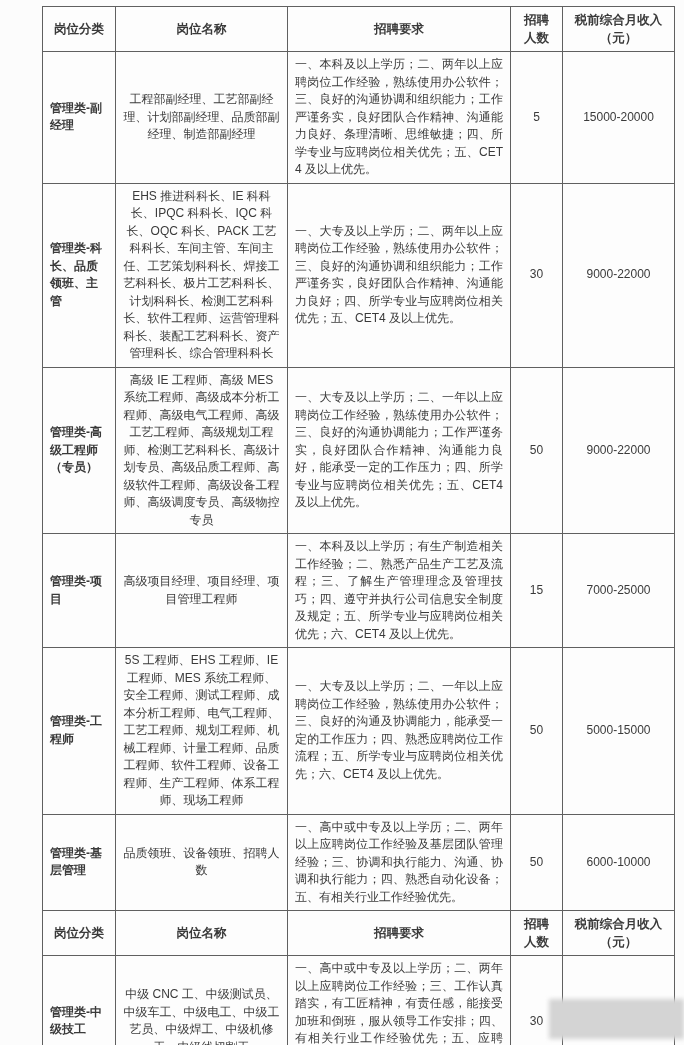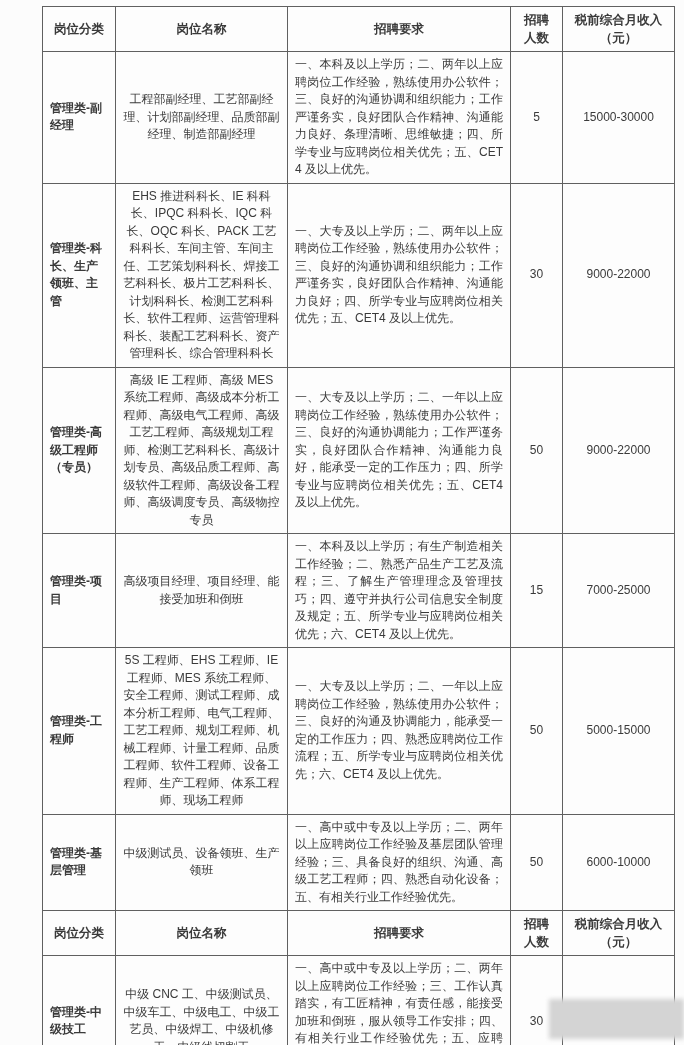--- a/index.html
+++ b/index.html
@@ -66,59 +66,59 @@
     <th>招聘要求</th>
     <th>招聘人数</th>
     <th>税前综合月收入（元）</th>
   </tr>
 
   <tr style="height:110px;">
     <td class="cat">管理类-副经理</td>
     <td class="pos">工程部副经理、工艺部副经理、计划部副经理、品质部副经理、制造部副经理</td>
     <td class="req">一、本科及以上学历；二、两年以上应聘岗位工作经验，熟练使用办公软件；三、良好的沟通协调和组织能力；工作严谨务实，良好团队合作精神、沟通能力良好、条理清晰、思维敏捷；四、所学专业与应聘岗位相关优先；五、CET4 及以上优先。</td>
     <td class="num">5</td>
-    <td class="sal">15000-30000</td>
+    <td class="sal">15000-20000</td>
   </tr>
 
   <tr style="height:158px;">
-    <td class="cat">管理类-科长、生产领班、主管</td>
+    <td class="cat">管理类-科长、品质领班、主管</td>
     <td class="pos">EHS 推进科科长、IE 科科长、IPQC 科科长、IQC 科长、OQC 科长、PACK 工艺科科长、车间主管、车间主任、工艺策划科科长、焊接工艺科科长、极片工艺科科长、计划科科长、检测工艺科科长、软件工程师、运营管理科科长、装配工艺科科长、资产管理科长、综合管理科科长</td>
     <td class="req">一、大专及以上学历；二、两年以上应聘岗位工作经验，熟练使用办公软件；三、良好的沟通协调和组织能力；工作严谨务实，良好团队合作精神、沟通能力良好；四、所学专业与应聘岗位相关优先；五、CET4 及以上优先。</td>
     <td class="num">30</td>
     <td class="sal">9000-22000</td>
   </tr>
 
   <tr style="height:122px;">
     <td class="cat">管理类-高级工程师（专员）</td>
     <td class="pos">高级 IE 工程师、高级 MES 系统工程师、高级成本分析工程师、高级电气工程师、高级工艺工程师、高级规划工程师、检测工艺科科长、高级计划专员、高级品质工程师、高级软件工程师、高级设备工程师、高级调度专员、高级物控专员</td>
     <td class="req">一、大专及以上学历；二、一年以上应聘岗位工作经验，熟练使用办公软件；三、良好的沟通协调能力；工作严谨务实，良好团队合作精神、沟通能力良好，能承受一定的工作压力；四、所学专业与应聘岗位相关优先；五、CET4 及以上优先。</td>
     <td class="num">50</td>
     <td class="sal">9000-22000</td>
   </tr>
 
   <tr style="height:92px;">
     <td class="cat">管理类-项目</td>
-    <td class="pos">高级项目经理、项目经理、能接受加班和倒班</td>
+    <td class="pos">高级项目经理、项目经理、项目管理工程师</td>
     <td class="req">一、本科及以上学历；有生产制造相关工作经验；二、熟悉产品生产工艺及流程；三、了解生产管理理念及管理技巧；四、遵守并执行公司信息安全制度及规定；五、所学专业与应聘岗位相关优先；六、CET4 及以上优先。</td>
     <td class="num">15</td>
     <td class="sal">7000-25000</td>
   </tr>
 
   <tr style="height:146px;">
     <td class="cat">管理类-工程师</td>
     <td class="pos">5S 工程师、EHS 工程师、IE 工程师、MES 系统工程师、安全工程师、测试工程师、成本分析工程师、电气工程师、工艺工程师、规划工程师、机械工程师、计量工程师、品质工程师、软件工程师、设备工程师、生产工程师、体系工程师、现场工程师</td>
     <td class="req">一、大专及以上学历；二、一年以上应聘岗位工作经验，熟练使用办公软件；三、良好的沟通及协调能力，能承受一定的工作压力；四、熟悉应聘岗位工作流程；五、所学专业与应聘岗位相关优先；六、CET4 及以上优先。</td>
     <td class="num">50</td>
     <td class="sal">5000-15000</td>
   </tr>
 
   <tr style="height:74px;">
     <td class="cat">管理类-基层管理</td>
-    <td class="pos">中级测试员、设备领班、生产领班</td>
-    <td class="req">一、高中或中专及以上学历；二、两年以上应聘岗位工作经验及基层团队管理经验；三、具备良好的组织、沟通、高级工艺工程师；四、熟悉自动化设备；五、有相关行业工作经验优先。</td>
+    <td class="pos">品质领班、设备领班、招聘人数</td>
+    <td class="req">一、高中或中专及以上学历；二、两年以上应聘岗位工作经验及基层团队管理经验；三、协调和执行能力、沟通、协调和执行能力；四、熟悉自动化设备；五、有相关行业工作经验优先。</td>
     <td class="num">50</td>
     <td class="sal">6000-10000</td>
   </tr>
 
   <tr style="height:40px;">
     <th>岗位分类</th>
     <th>岗位名称</th>
     <th>招聘要求</th>
     <th>招聘人数</th>
     <th>税前综合月收入（元）</th>

